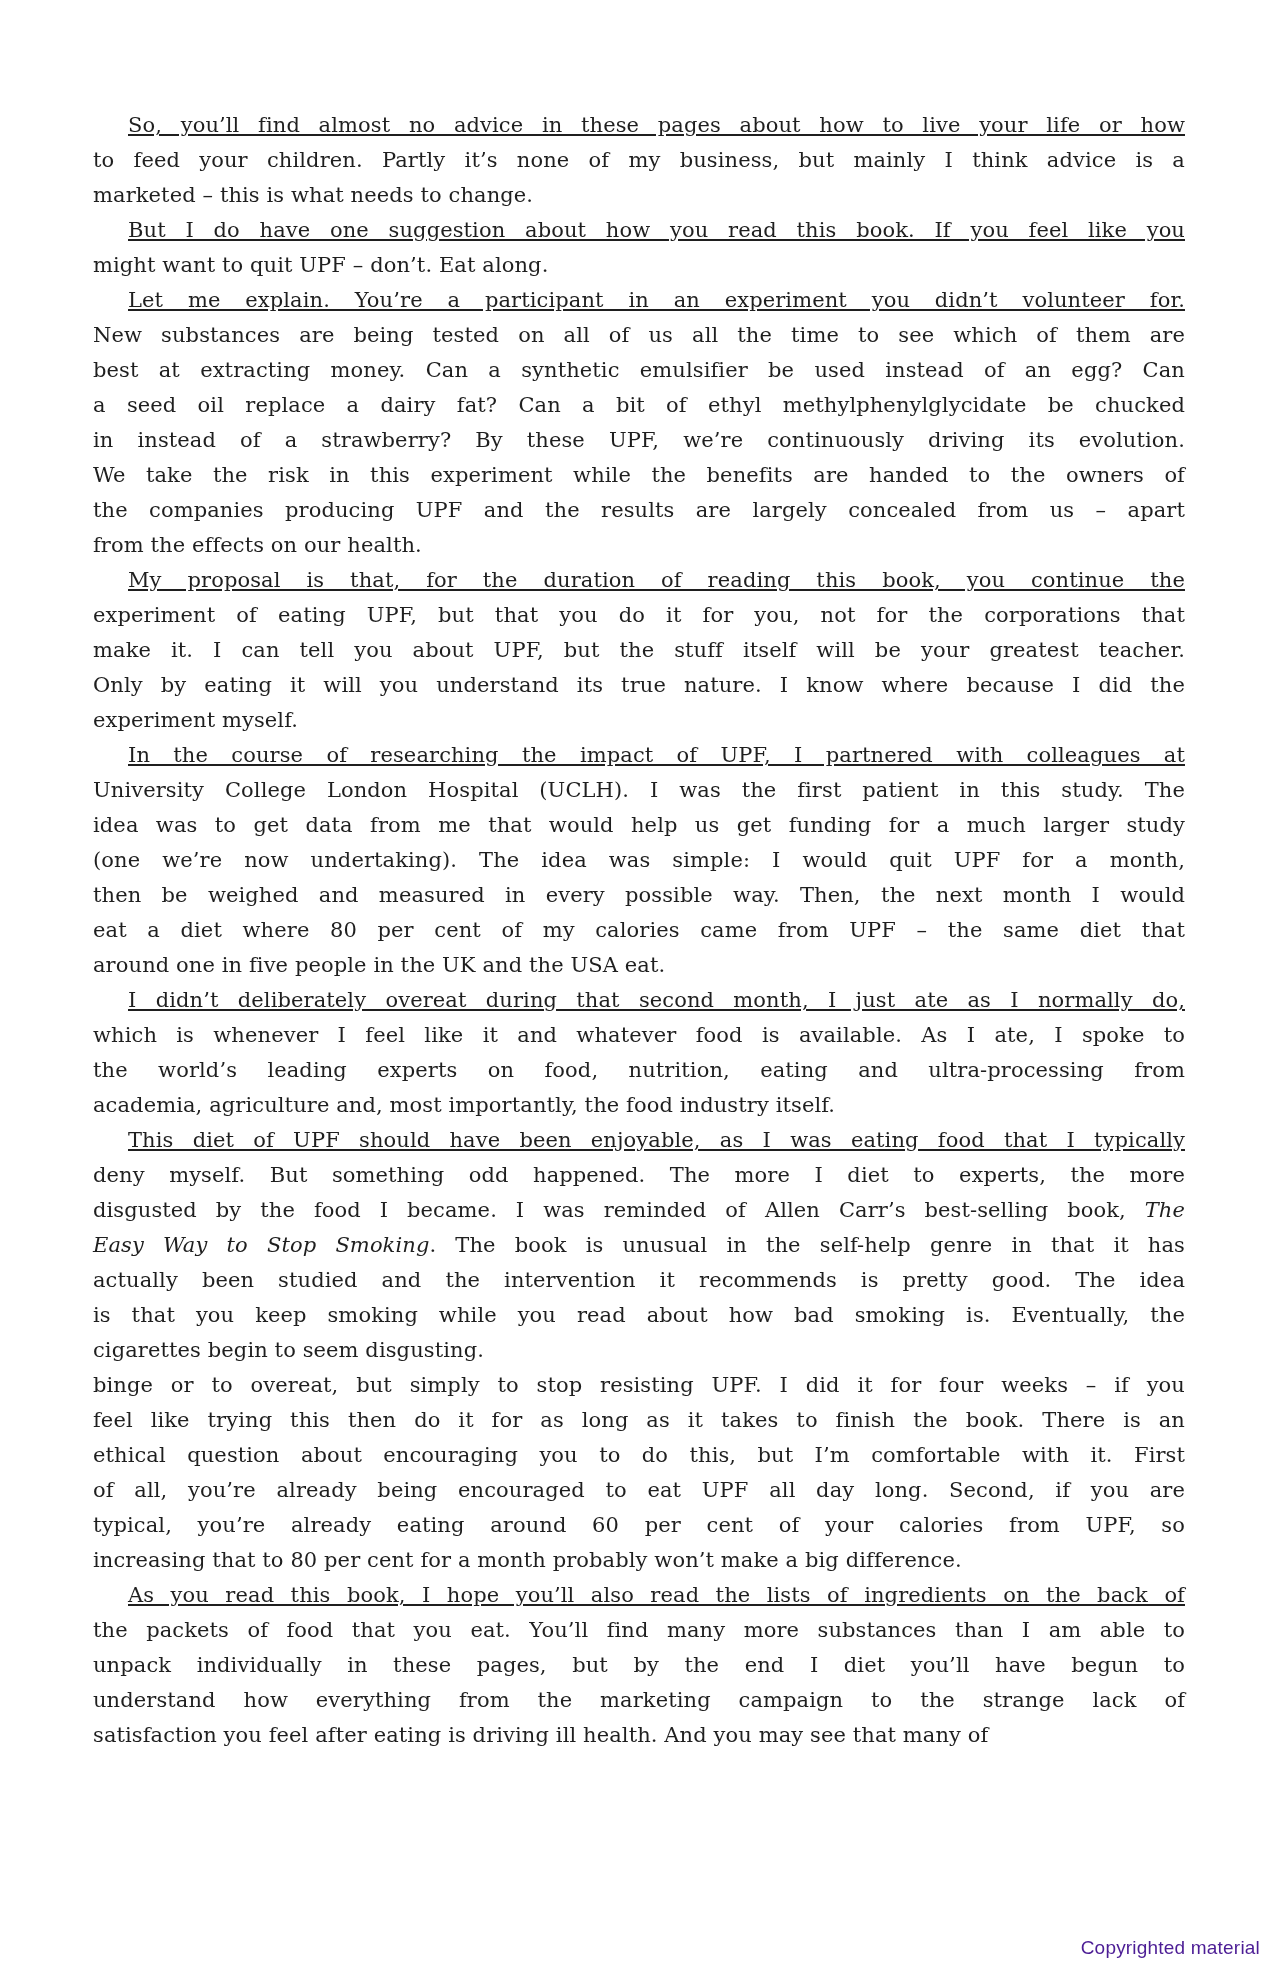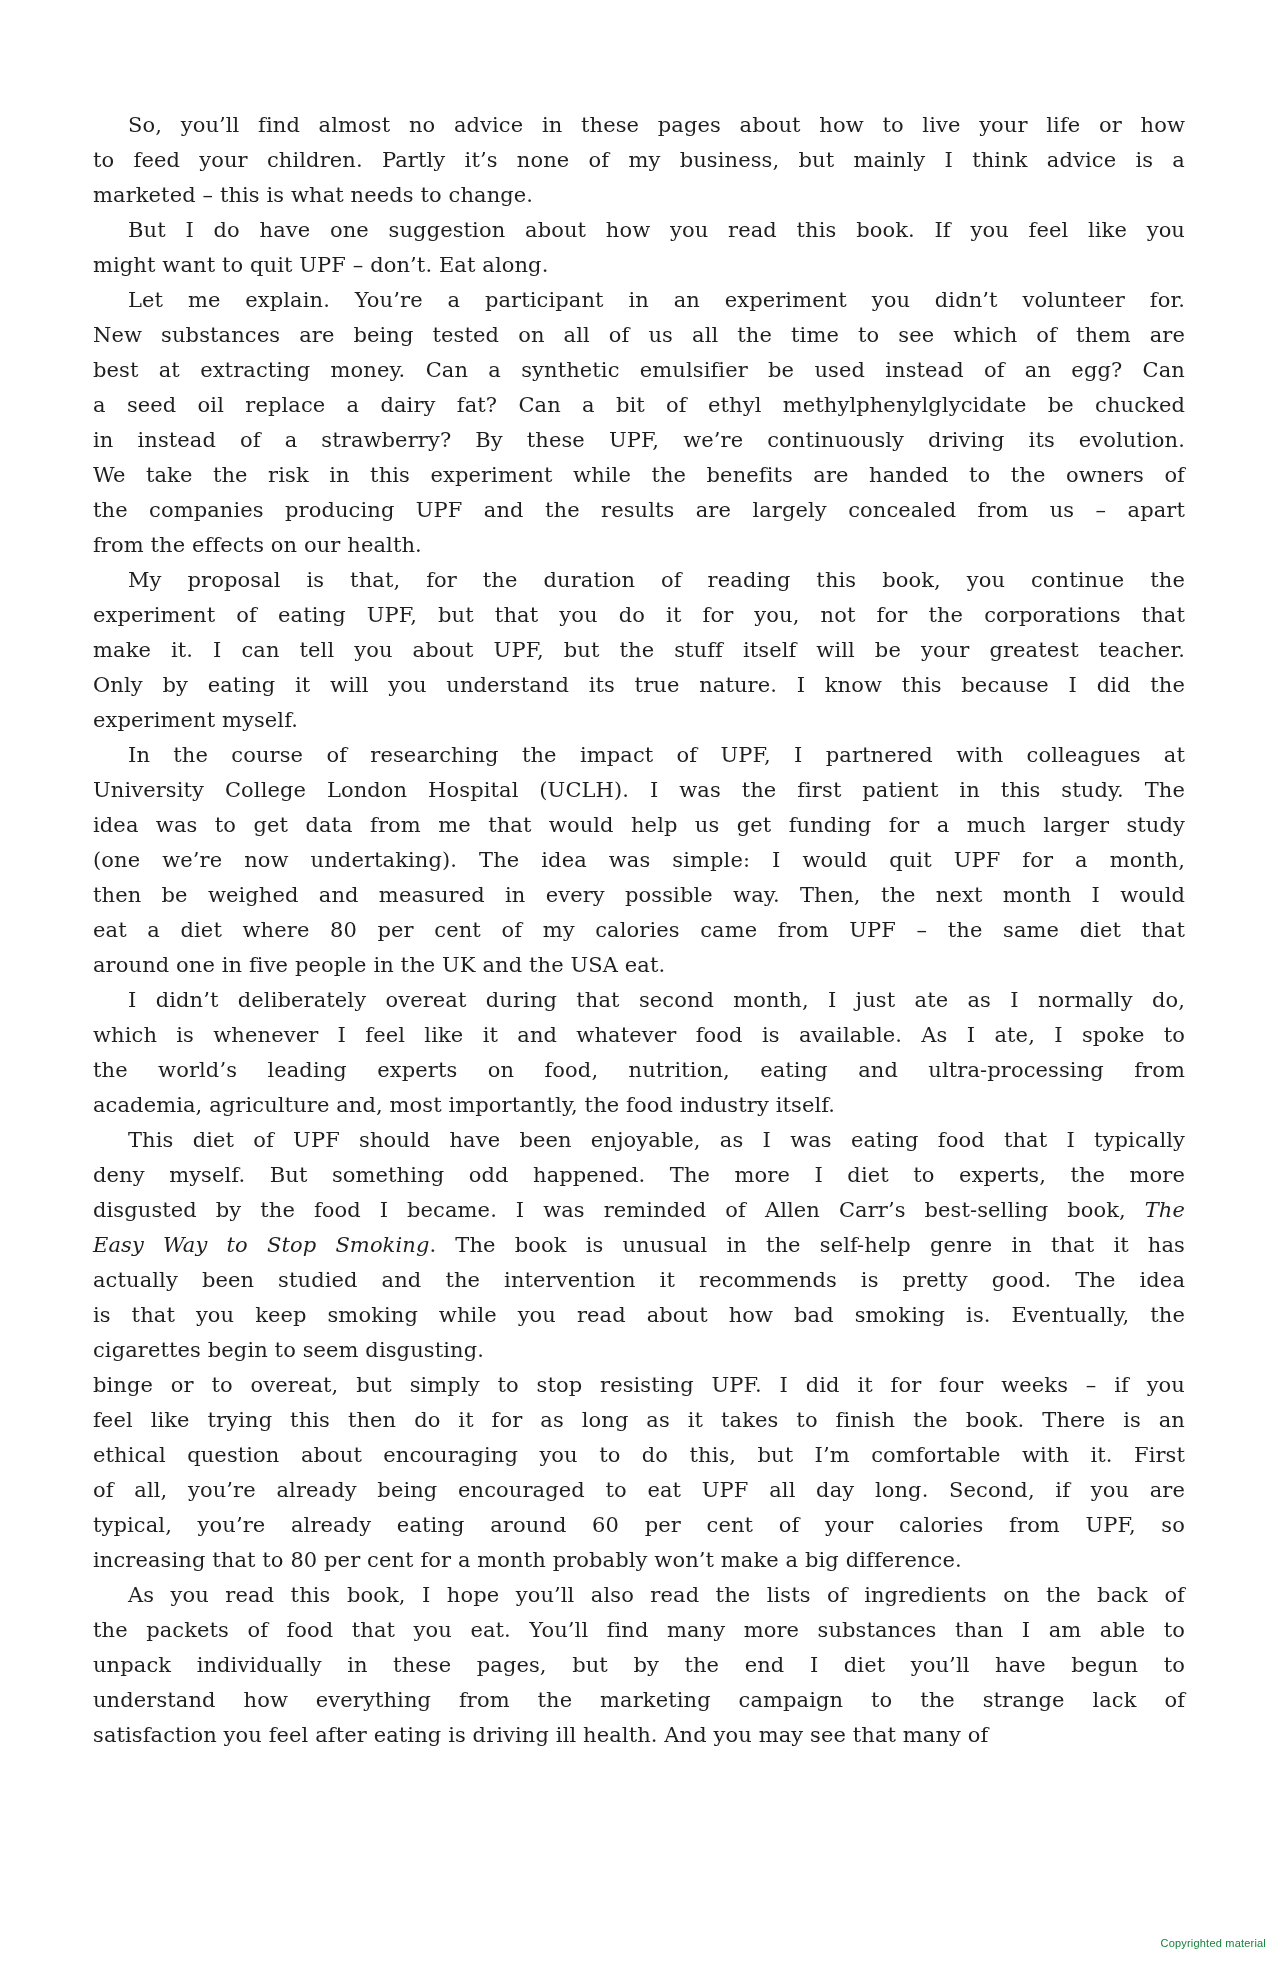--- a/index.html
+++ b/index.html
@@ -29,28 +29,29 @@
   .ln {
     text-align: justify;
     text-align-last: justify;
     white-space: normal;
   }
   .ln.last {
     text-align-last: left;
   }
   .ln.first {
     text-indent: 35px;
+    text-decoration: underline;
   }
   .watermark {
     position: absolute;
-    right: 14px;
+    right: 20px;
     top: 1937px;
     font-family: "Liberation Sans", sans-serif;
-    font-size: 11px;
-    color: #15803d;
+    font-size: 19px;
+    color: #4c1d95;
     letter-spacing: 0.2px;
   }
 </style>
 </head>
 <body>
 
 <div class="page">
   <div class="content">
       <div class="para">
         <div class="ln first">So, you’ll find almost no advice in these pages about how to live your life or how</div>
@@ -68,21 +69,21 @@
         <div class="ln">a seed oil replace a dairy fat? Can a bit of ethyl methylphenylglycidate be chucked</div>
         <div class="ln">in instead of a strawberry? By these UPF, we’re continuously driving its evolution.</div>
         <div class="ln">We take the risk in this experiment while the benefits are handed to the owners of</div>
         <div class="ln">the companies producing UPF and the results are largely concealed from us – apart</div>
         <div class="ln last">from the effects on our health.</div>
       </div>
       <div class="para">
         <div class="ln first">My proposal is that, for the duration of reading this book, you continue the</div>
         <div class="ln">experiment of eating UPF, but that you do it for you, not for the corporations that</div>
         <div class="ln">make it. I can tell you about UPF, but the stuff itself will be your greatest teacher.</div>
-        <div class="ln">Only by eating it will you understand its true nature. I know this because I did the</div>
+        <div class="ln">Only by eating it will you understand its true nature. I know where because I did the</div>
         <div class="ln last">experiment myself.</div>
       </div>
       <div class="para">
         <div class="ln first">In the course of researching the impact of UPF, I partnered with colleagues at</div>
         <div class="ln">University College London Hospital (UCLH). I was the first patient in this study. The</div>
         <div class="ln">idea was to get data from me that would help us get funding for a much larger study</div>
         <div class="ln">(one we’re now undertaking). The idea was simple: I would quit UPF for a month,</div>
         <div class="ln">then be weighed and measured in every possible way. Then, the next month I would</div>
         <div class="ln">eat a diet where 80 per cent of my calories came from UPF – the same diet that</div>
         <div class="ln last">around one in five people in the UK and the USA eat.</div>

